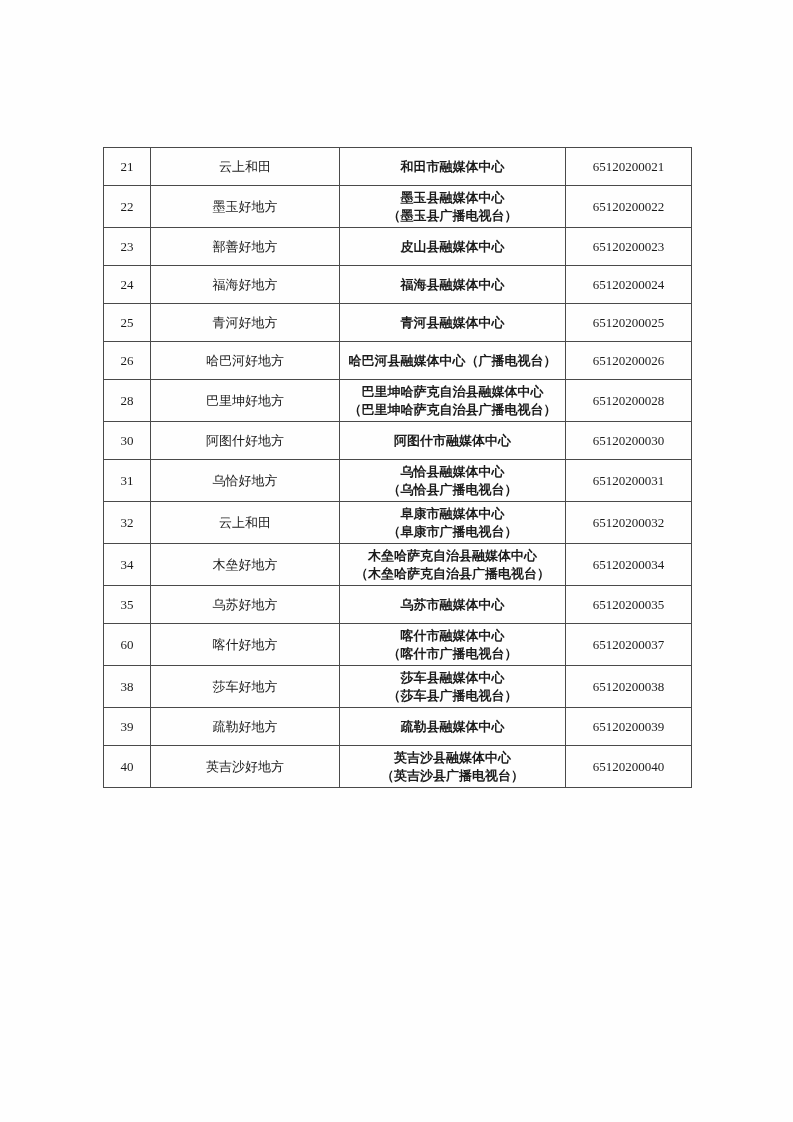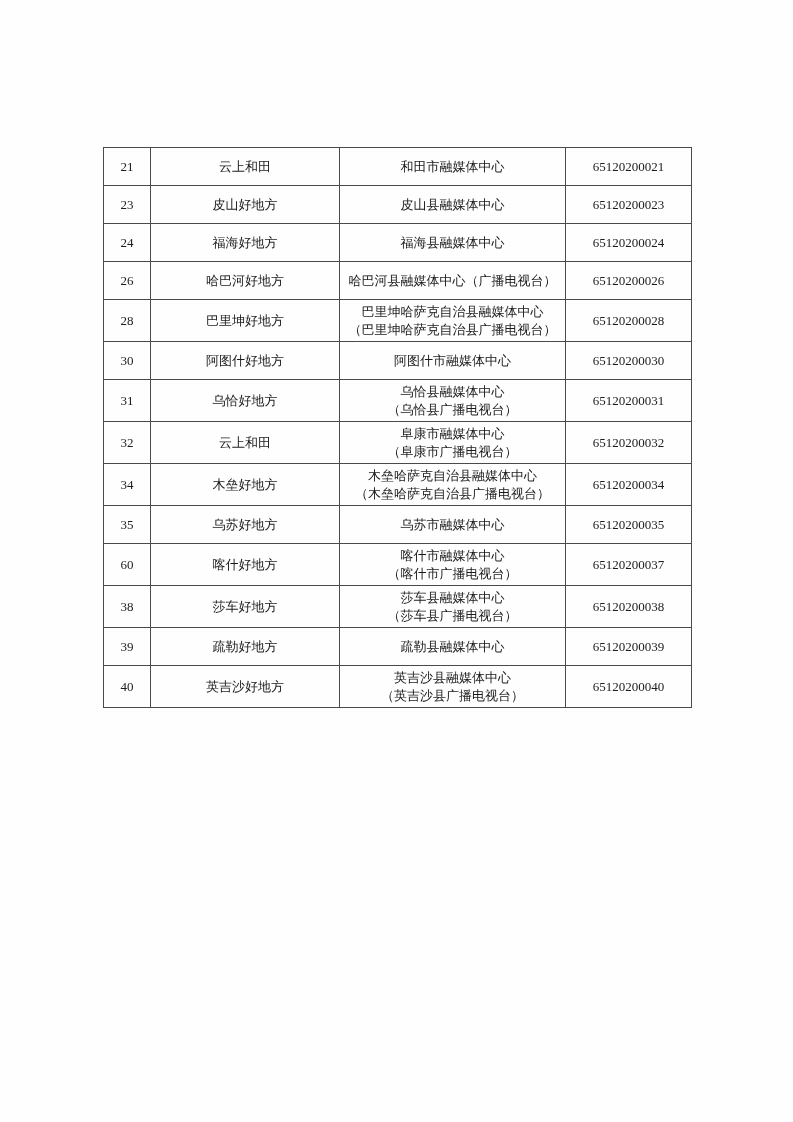--- a/index.html
+++ b/index.html
@@ -30,21 +30,21 @@
     font-size: 13px;
     color: #1b1b1b;
     line-height: 1.35;
     padding: 1px 2px;
     overflow: hidden;
   }
   col.c-no   { width: 47px; }
   col.c-name { width: 189px; }
   col.c-org  { width: 226px; }
   col.c-lic  { width: 126px; }
-  td.c-org   { white-space: pre-line; }
+  td.c-org   { white-space: pre-line; font-weight: bold; }
   tr.single  { height: 38px; }
   tr.double  { height: 42px; }
 </style>
 </head>
 <body>
 
 <div class="page">
   <table class="license-table">
     <colgroup>
       <col class="c-no">
@@ -52,31 +52,44 @@
       <col class="c-org">
       <col class="c-lic">
     </colgroup>
     <tbody id="table-body">
         <tr class="single">
     <td class="c-no">21</td>
     <td class="c-name">云上和田</td>
     <td class="c-org">和田市融媒体中心</td>
     <td class="c-lic">65120200021</td>
   </tr>
+        <tr class="double">
+    <td class="c-no">22</td>
+    <td class="c-name">墨玉好地方</td>
+    <td class="c-org">墨玉县融媒体中心
+（墨玉县广播电视台）</td>
+    <td class="c-lic">65120200022</td>
+  </tr>
         <tr class="single">
     <td class="c-no">23</td>
-    <td class="c-name">皮山好地方</td>
+    <td class="c-name">鄯善好地方</td>
     <td class="c-org">皮山县融媒体中心</td>
     <td class="c-lic">65120200023</td>
   </tr>
         <tr class="single">
     <td class="c-no">24</td>
     <td class="c-name">福海好地方</td>
     <td class="c-org">福海县融媒体中心</td>
     <td class="c-lic">65120200024</td>
+  </tr>
+        <tr class="single">
+    <td class="c-no">25</td>
+    <td class="c-name">青河好地方</td>
+    <td class="c-org">青河县融媒体中心</td>
+    <td class="c-lic">65120200025</td>
   </tr>
         <tr class="single">
     <td class="c-no">26</td>
     <td class="c-name">哈巴河好地方</td>
     <td class="c-org">哈巴河县融媒体中心（广播电视台）</td>
     <td class="c-lic">65120200026</td>
   </tr>
         <tr class="double">
     <td class="c-no">28</td>
     <td class="c-name">巴里坤好地方</td>

